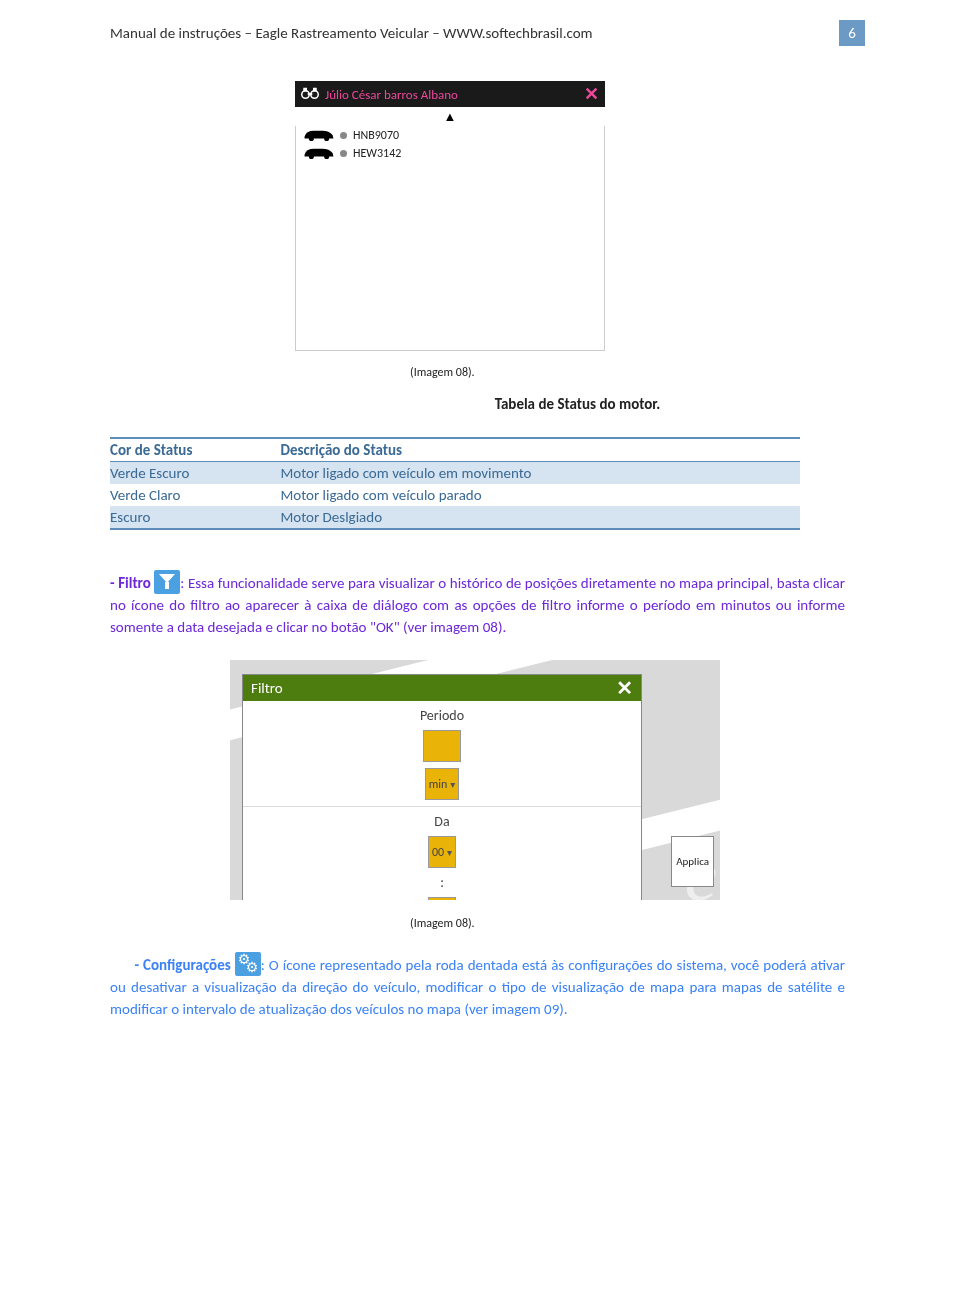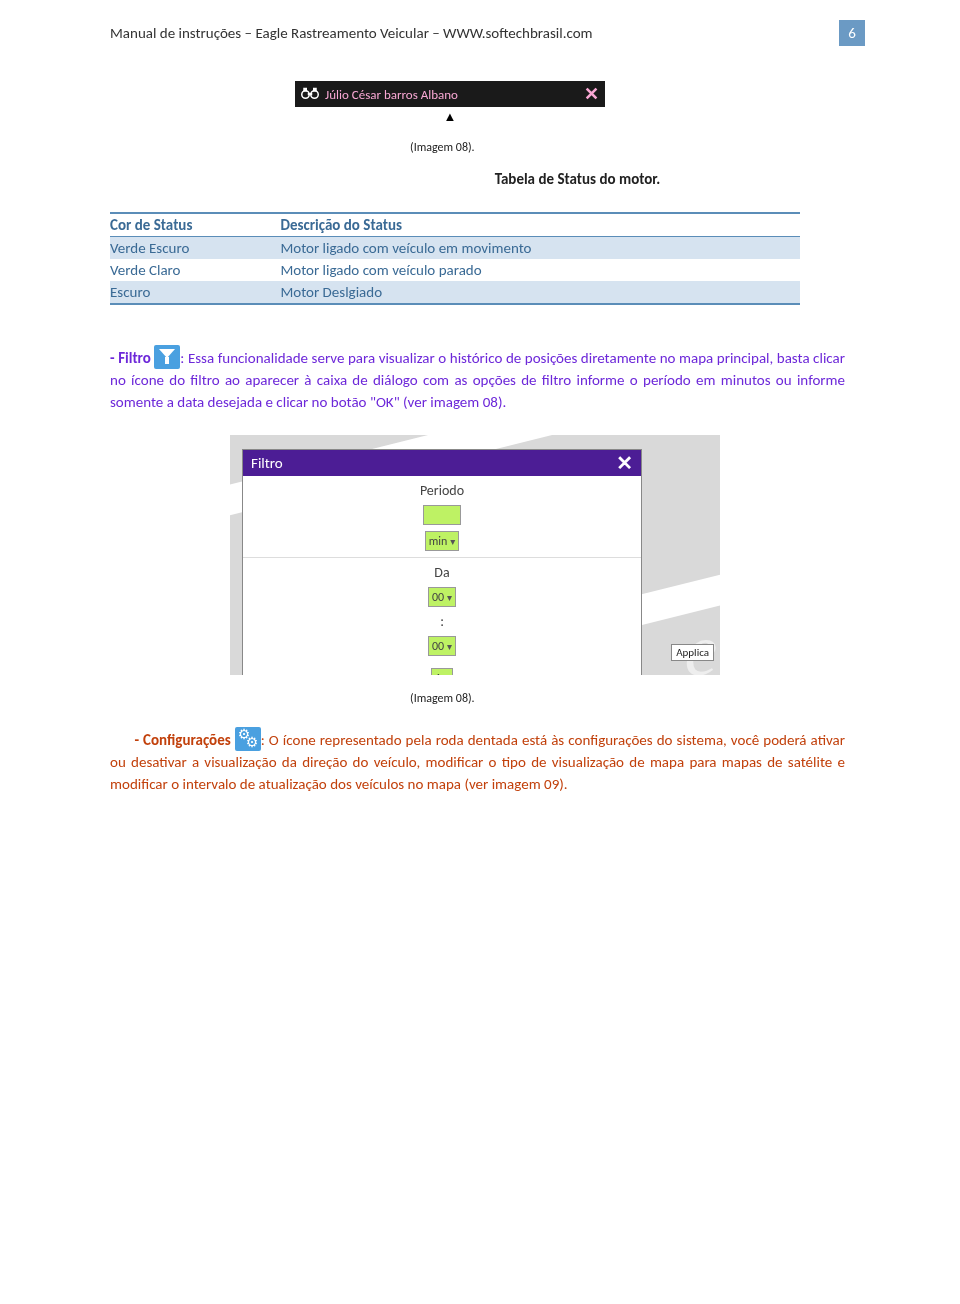--- a/index.html
+++ b/index.html
@@ -2,21 +2,21 @@
 <html><head>
 <meta charset="utf-8">
 <style>
   * { box-sizing: border-box; margin: 0; padding: 0; }
   body { width: 960px; height: 1304px; font-family: Calibri, Arial, sans-serif; font-size: 15px; color: #222; position: relative; background: #fff; }
   .page { padding: 0 95px 0 110px; }
   .header-row { display: flex; align-items: center; margin-top: 20px; gap: 42px; }
   .header-text { font-size: 15px; color: #333; flex: 1; }
   .page-num-box { width: 26px; height: 26px; background: #6b9ac4; color: #fff; display: flex; align-items: center; justify-content: center; margin-left: 12px; font-size: 15px; }
   .img07 { margin: 35px 0 0 185px; width: 310px; }
-  .img07-bar { background: #1a1a1a; color: #f9a8d4; display: flex; align-items: center; padding: 4px 6px; font-size: 13px; }
+  .img07-bar { background: #1a1a1a; color: #ec4899; display: flex; align-items: center; padding: 4px 6px; font-size: 13px; }
   .img07-bar .bino { margin-right: 6px; font-size: 15px; }
   .img07-bar .name { flex: 1; }
   .img07-bar .close { font-weight: bold; font-size: 18px; line-height: 14px; }
   .img07-arrow { text-align: center; font-size: 13px; color: #000; padding: 2px 0; background: #fff; }
   .img07-list { border: 1px solid #ccc; border-top: none; min-height: 225px; background: #fff; }
   .img07-item { display: flex; align-items: center; padding: 2px 6px; font-size: 12px; }
   .car-icon { width: 34px; height: 14px; margin-right: 4px; }
   .status-dot { width: 7px; height: 7px; border-radius: 50%; background: #888; margin-right: 6px; }
   .caption { font-size: 12px; margin: 14px 0 0 300px; }
   .table-title { font-weight: bold; text-align: center; margin: 16px 0 24px 180px; font-size: 15px; }
@@ -32,34 +32,34 @@
   .para b { font-weight: bold; }
   .inline-icon { display: inline-block; width: 26px; height: 24px; vertical-align: -6px; background: #4aa0e0; border-radius: 2px; position: relative; }
   .funnel::before { content: ""; position: absolute; top: 4px; left: 5px; width: 0; height: 0; border-left: 8px solid transparent; border-right: 8px solid transparent; border-top: 9px solid #fff; }
   .funnel::after { content: ""; position: absolute; top: 12px; left: 11px; width: 4px; height: 7px; background: #fff; }
   .gear::before { content: "⚙"; color: #fff; position: absolute; left: 3px; top: -2px; font-size: 14px; }
   .gear::after { content: "⚙"; color: #fff; position: absolute; left: 11px; top: 6px; font-size: 14px; }
   .img08 { margin: 22px 0 0 120px; width: 490px; height: 240px; background: #d9d9d9; position: relative; overflow: hidden; }
   .map-line { position: absolute; background: #fff; height: 30px; transform: rotate(-14deg); }
   .wm { position: absolute; color: #eee; font-size: 74px; font-style: italic; bottom: -18px; right: -18px; font-family: Georgia, serif; }
   .filtro-box { position: absolute; top: 14px; left: 12px; width: 400px; background: #fff; border: 1px solid #888; }
-  .filtro-head { background: #4c1d95; color: #fff; display: flex; align-items: center; padding: 4px 8px; font-size: 15px; }
+  .filtro-head { background: #4d7c0f; color: #fff; display: flex; align-items: center; padding: 4px 8px; font-size: 15px; }
   .filtro-head .title { flex: 1; }
   .filtro-head .close { font-weight: bold; font-size: 20px; line-height: 14px; }
   .filtro-row { display: flex; align-items: center; padding: 6px 8px; font-size: 14px; color: #444; border-bottom: 1px solid #ddd; gap: 6px; flex-direction: column; }
   .filtro-row:last-of-type { border-bottom: none; }
-  .fld { border: 1px solid #999; height: 20px; font-size: 12px; display: inline-flex; align-items: center; padding: 0 3px; background: #bef264; }
+  .fld { border: 1px solid #999; height: 32px; font-size: 12px; display: inline-flex; align-items: center; padding: 0 3px; background: #eab308; }
   .fld.sel::after { content: "▾"; font-size: 10px; margin-left: 3px; color: #555; }
   .filtro-ok { text-align: center; padding: 4px 0 8px; }
   .ok-circle { display: inline-block; width: 22px; height: 22px; border-radius: 50%; background: #000; color: #fff; text-align: center; line-height: 22px; font-size: 14px; }
-  .applica { position: absolute; top: 176px; right: 6px; border: 1px solid #888; background: #fff; padding: 1px 4px; font-size: 11px; margin-top: 33px; }
+  .applica { position: absolute; top: 176px; right: 6px; border: 1px solid #888; background: #fff; padding: 18px 4px; font-size: 11px; }
   .car-dot { position: absolute; width: 22px; height: 22px; border-radius: 50%; border: 1px solid #555; background: #fff; display: flex; align-items: center; justify-content: center; }
   .car-dot svg { width: 16px; height: 8px; }
   .caption2 { font-size: 12px; margin: 16px 0 0 300px; }
-  .para2 { text-align: justify; line-height: 1.45; margin-top: 22px; width: 735px; color: #c2410c; }
+  .para2 { text-align: justify; line-height: 1.45; margin-top: 22px; width: 735px; color: #3b82f6; }
 </style>
 </head>
 <body>
 
 <div class="page">
 
   <div class="header-row">
     <span class="header-text">Manual de instruções – Eagle Rastreamento Veicular – WWW.softechbrasil.com</span>
     <span class="page-num-box">6</span>
   </div>
@@ -72,20 +72,40 @@
             <circle cx="18" cy="10" r="5" fill="none" stroke="#fff" stroke-width="2"></circle>
             <rect x="9" y="8" width="6" height="3" fill="#fff"></rect>
             <rect x="3" y="1" width="5" height="5" fill="#fff"></rect>
             <rect x="16" y="1" width="5" height="5" fill="#fff"></rect>
           </svg>
       </span>
       <span class="name">Júlio César barros Albano</span>
       <span class="close">✕</span>
     </div>
     <div class="img07-arrow">▲</div>
+    <div class="img07-list">
+      <div class="img07-item">
+        <svg class="car-icon" viewBox="0 0 40 16">
+            <path d="M3 10 Q5 3 14 3 L24 3 Q32 3 36 8 L37 12 L3 12 Z" fill="#000"></path>
+            <circle cx="11" cy="12" r="3" fill="#000"></circle>
+            <circle cx="29" cy="12" r="3" fill="#000"></circle>
+          </svg>
+        <span class="status-dot"></span>
+        <span>HNB9070</span>
+      </div>
+      <div class="img07-item">
+        <svg class="car-icon" viewBox="0 0 40 16">
+            <path d="M3 10 Q5 3 14 3 L24 3 Q32 3 36 8 L37 12 L3 12 Z" fill="#000"></path>
+            <circle cx="11" cy="12" r="3" fill="#000"></circle>
+            <circle cx="29" cy="12" r="3" fill="#000"></circle>
+          </svg>
+        <span class="status-dot"></span>
+        <span>HEW3142</span>
+      </div>
+    </div>
   </div>
 
   <div class="caption">(Imagem 08).</div>
 
   <div class="table-title">Tabela de Status do motor.</div>
 
   <table class="status-table">
     <thead>
       <tr>
         <th>Cor de Status</th>

